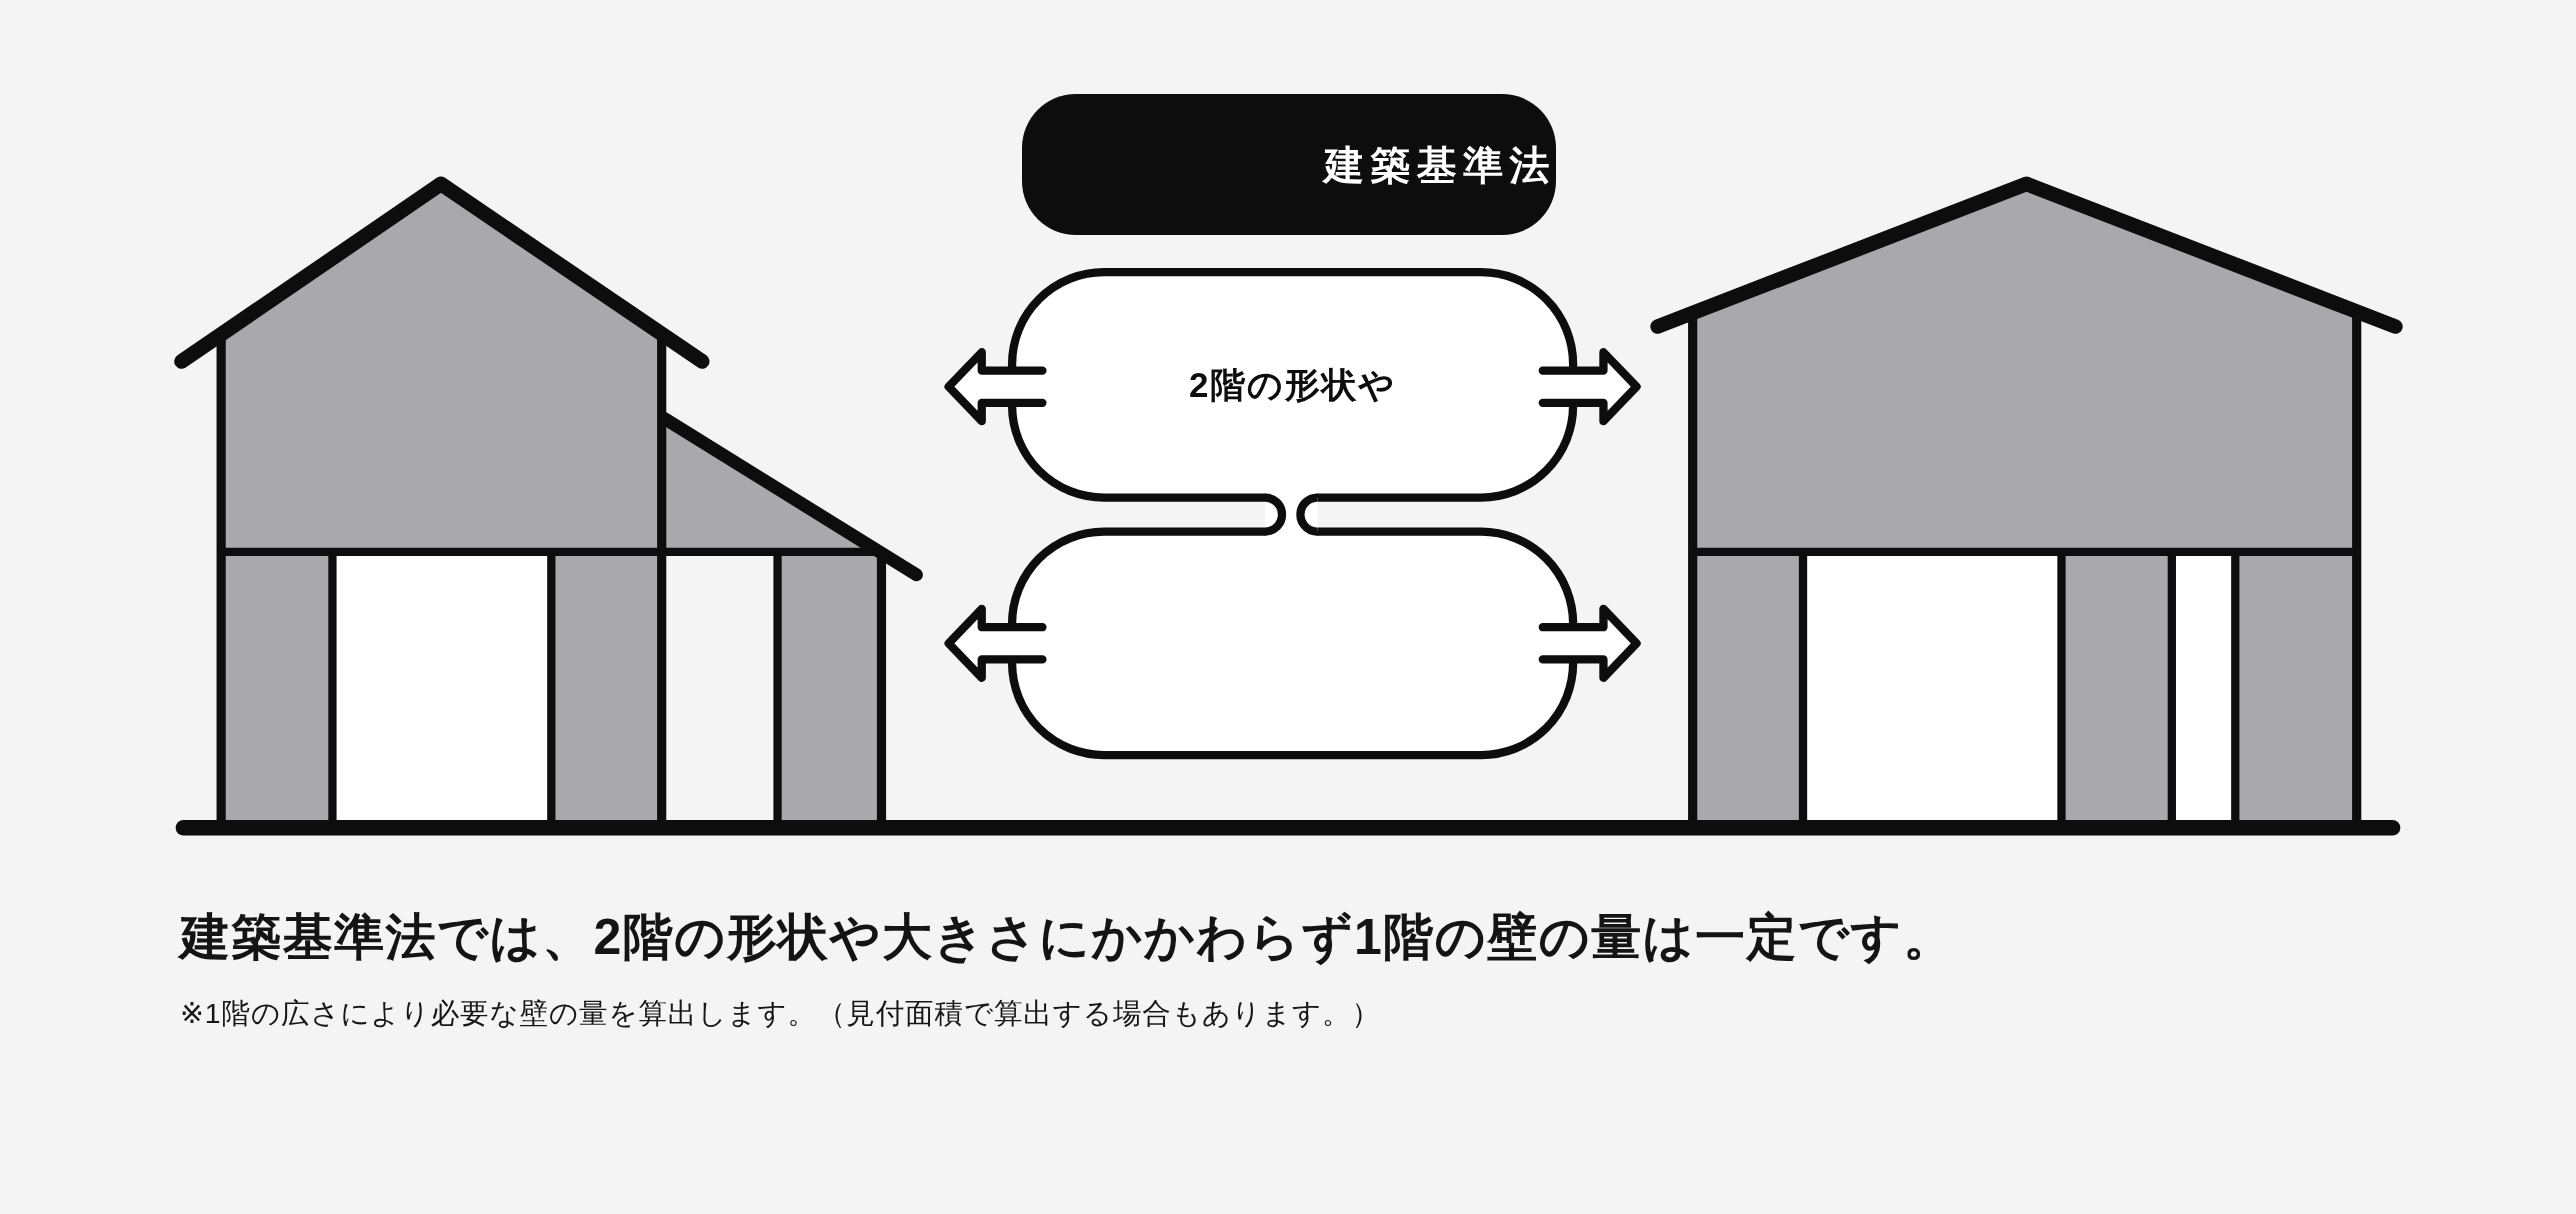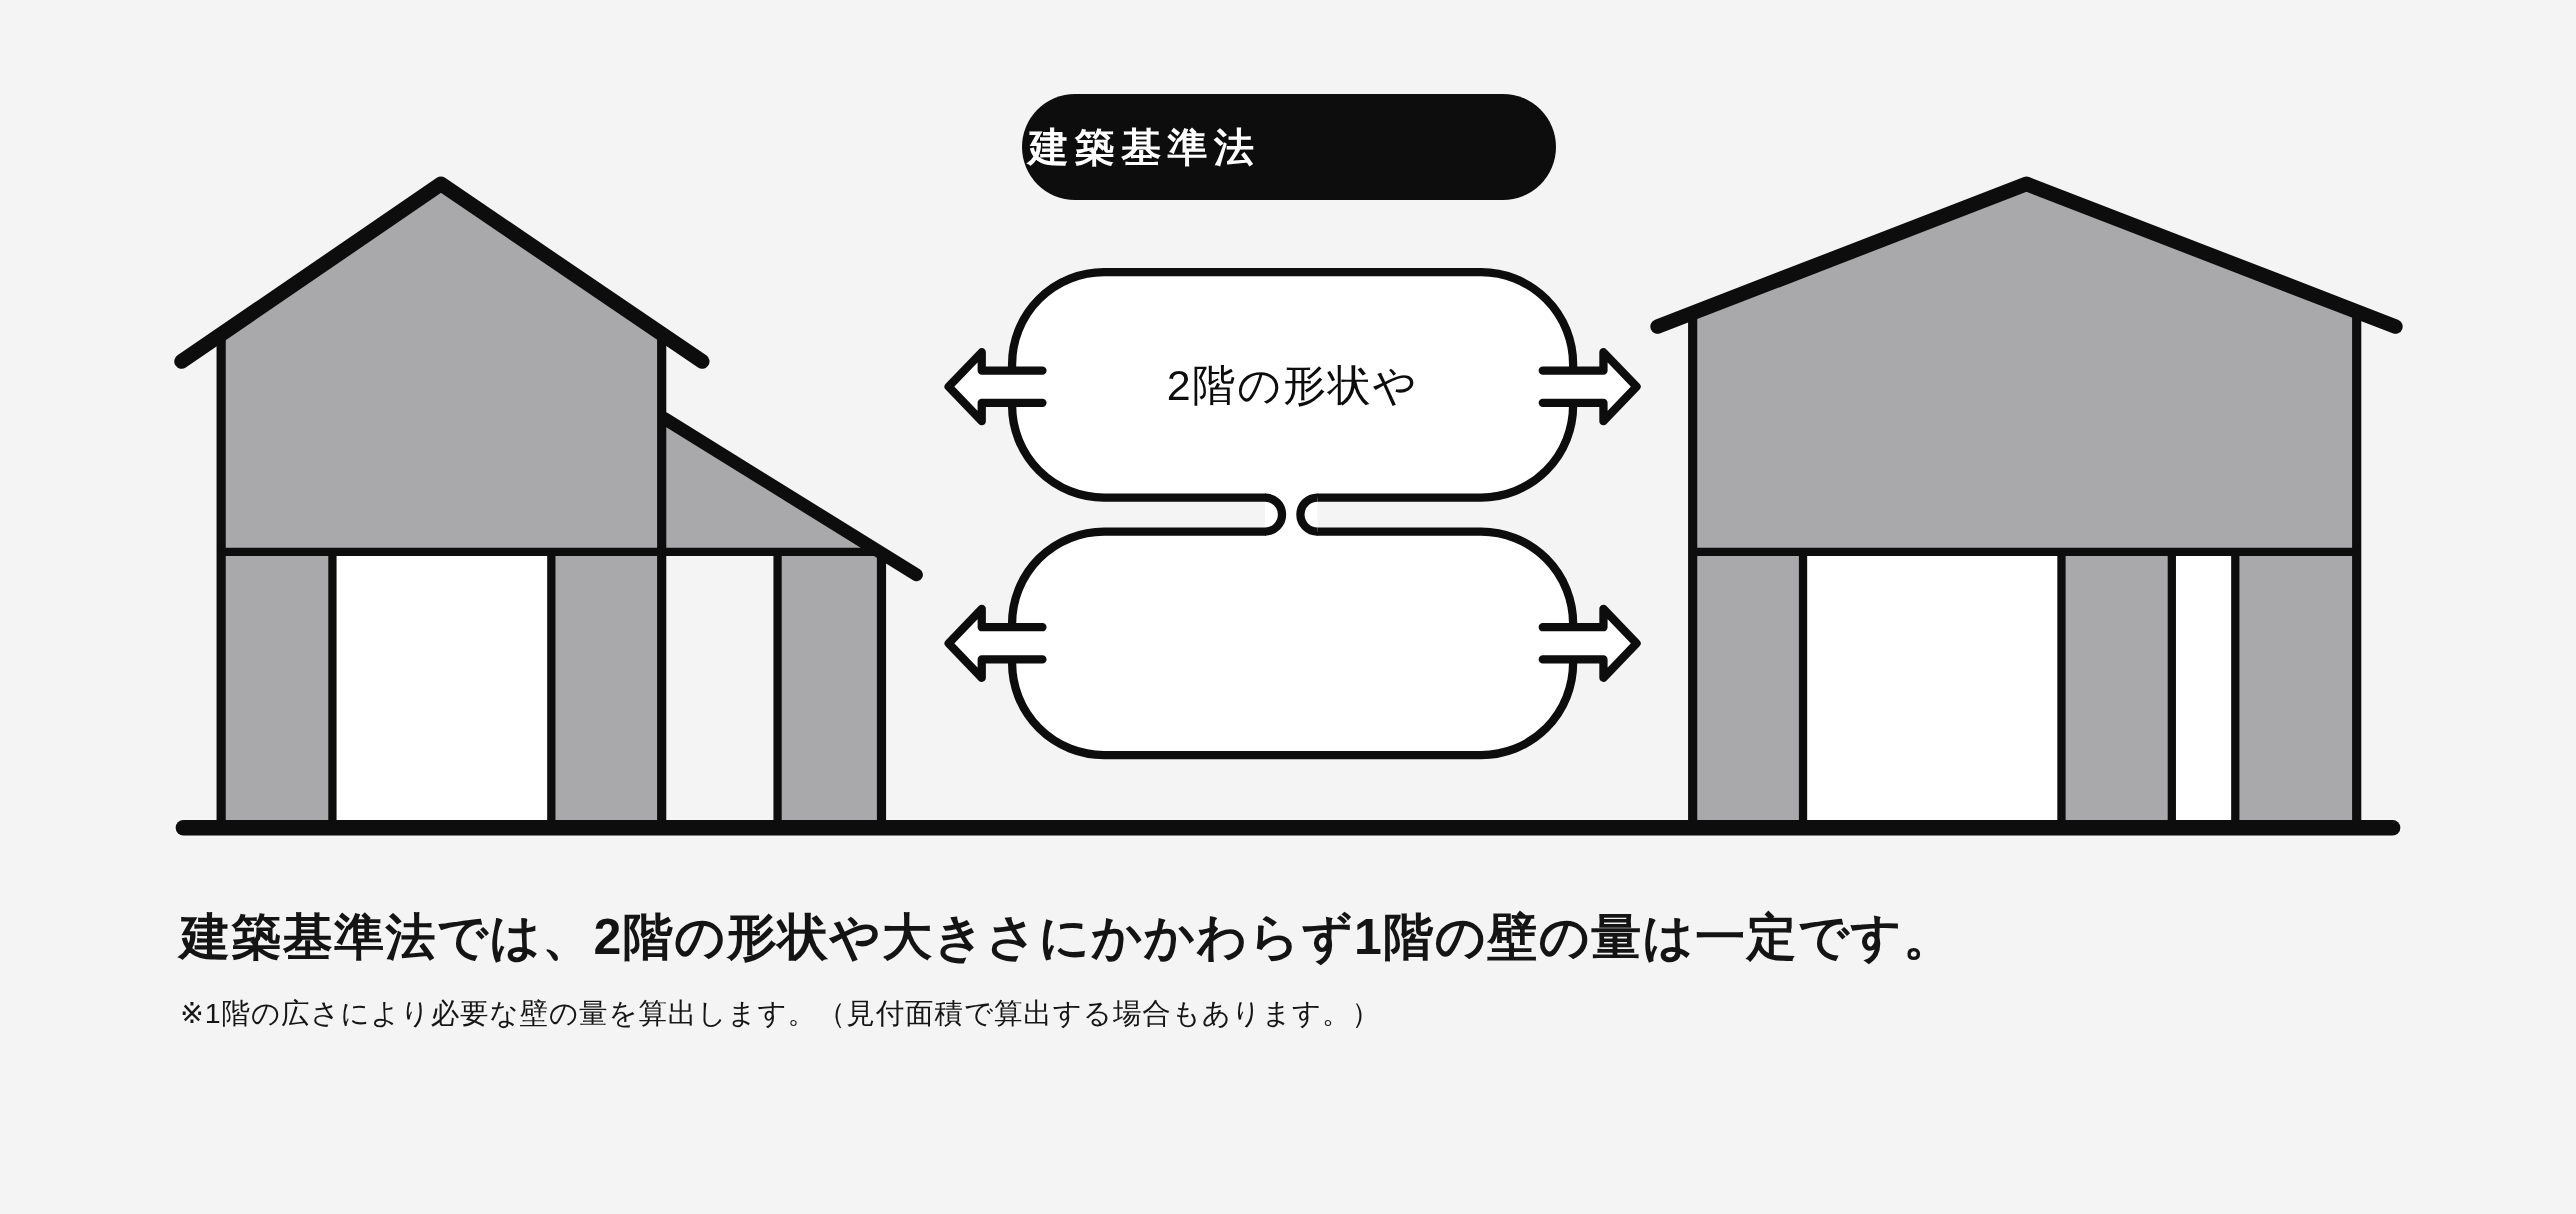--- a/index.html
+++ b/index.html
@@ -10,37 +10,37 @@
   body{
     background:var(--bg);
     font-family:"Liberation Sans","DejaVu Sans",sans-serif;
     position:relative;
     color:var(--ink);
   }
   .stage{position:absolute;inset:0;}
   svg.diagram{position:absolute;left:0;top:0;width:2576px;height:1214px;display:block;}
 
   .badge{
-    position:absolute;left:1022px;top:94px;width:534px;height:106px;
+    position:absolute;left:1022px;top:94px;width:534px;height:141px;
     background:var(--ink);border-radius:54px;
-    display:flex;align-items:center;justify-content:flex-start;
+    display:flex;align-items:center;justify-content:flex-end;
   }
   .badge-label{
     color:var(--white);font-size:40px;font-weight:700;letter-spacing:6.4px;
     text-indent:6.4px;line-height:1;
   }
 
   .bubble-text{
     position:absolute;display:flex;flex-direction:column;
     align-items:center;justify-content:center;text-align:center;
   }
   .bubble-text.first{left:1012px;top:272px;width:561px;height:225px;}
   .bubble-text.second{left:1012px;top:532px;width:561px;height:224px;}
   .bubble-line{
-    font-size:43px;font-weight:400;line-height:68px;letter-spacing:1.8px;
+    font-size:35px;font-weight:700;line-height:68px;letter-spacing:1.8px;
     color:var(--ink);white-space:nowrap;
   }
 
   .caption{position:absolute;left:180px;top:909px;width:2226px;}
   .caption-heading{
     font-size:50px;font-weight:700;letter-spacing:1.4px;line-height:57px;
     color:#141414;white-space:nowrap;
   }
   .caption-note{
     margin-top:29px;font-size:28.5px;font-weight:500;letter-spacing:0.9px;

